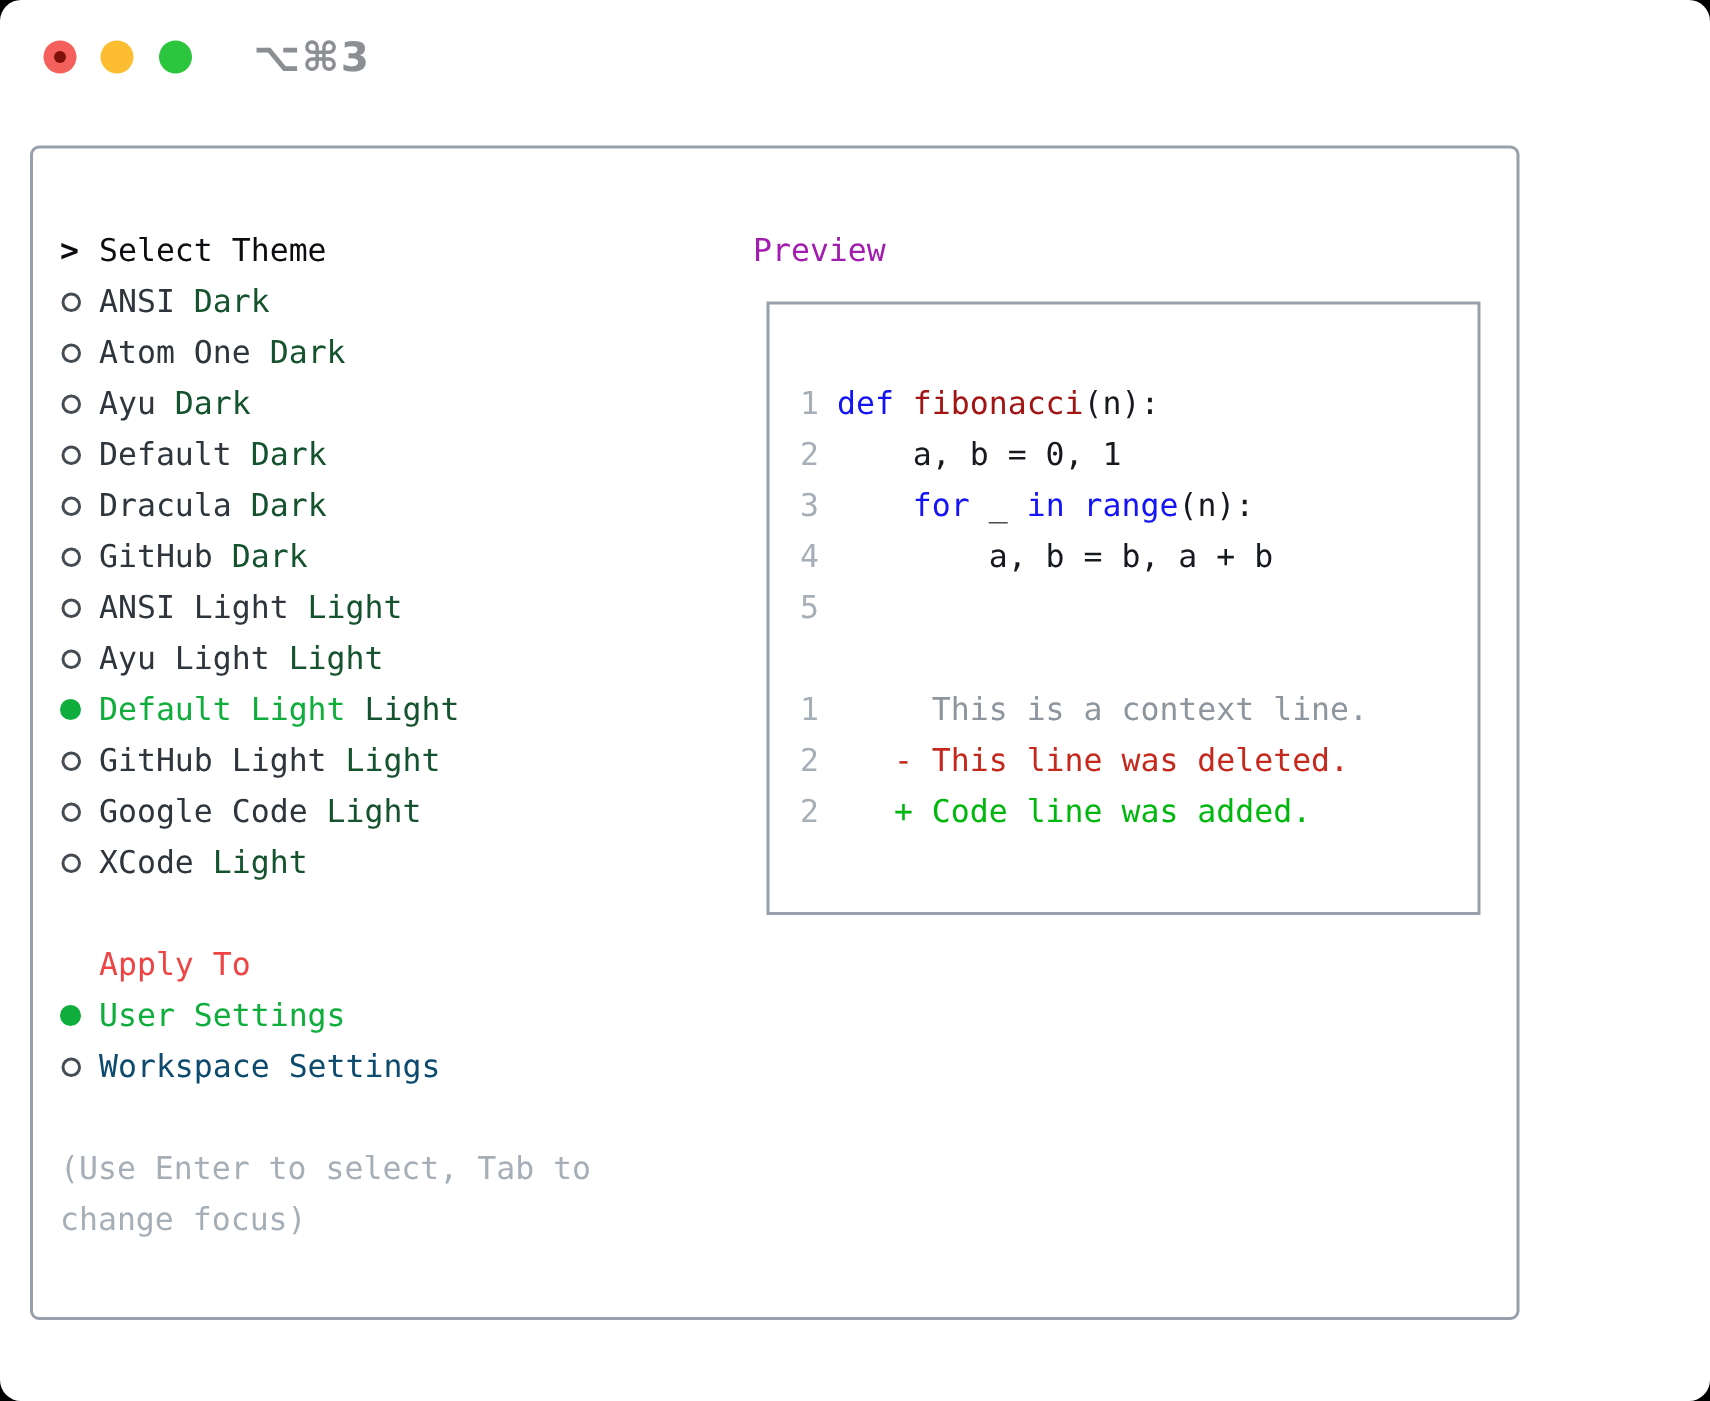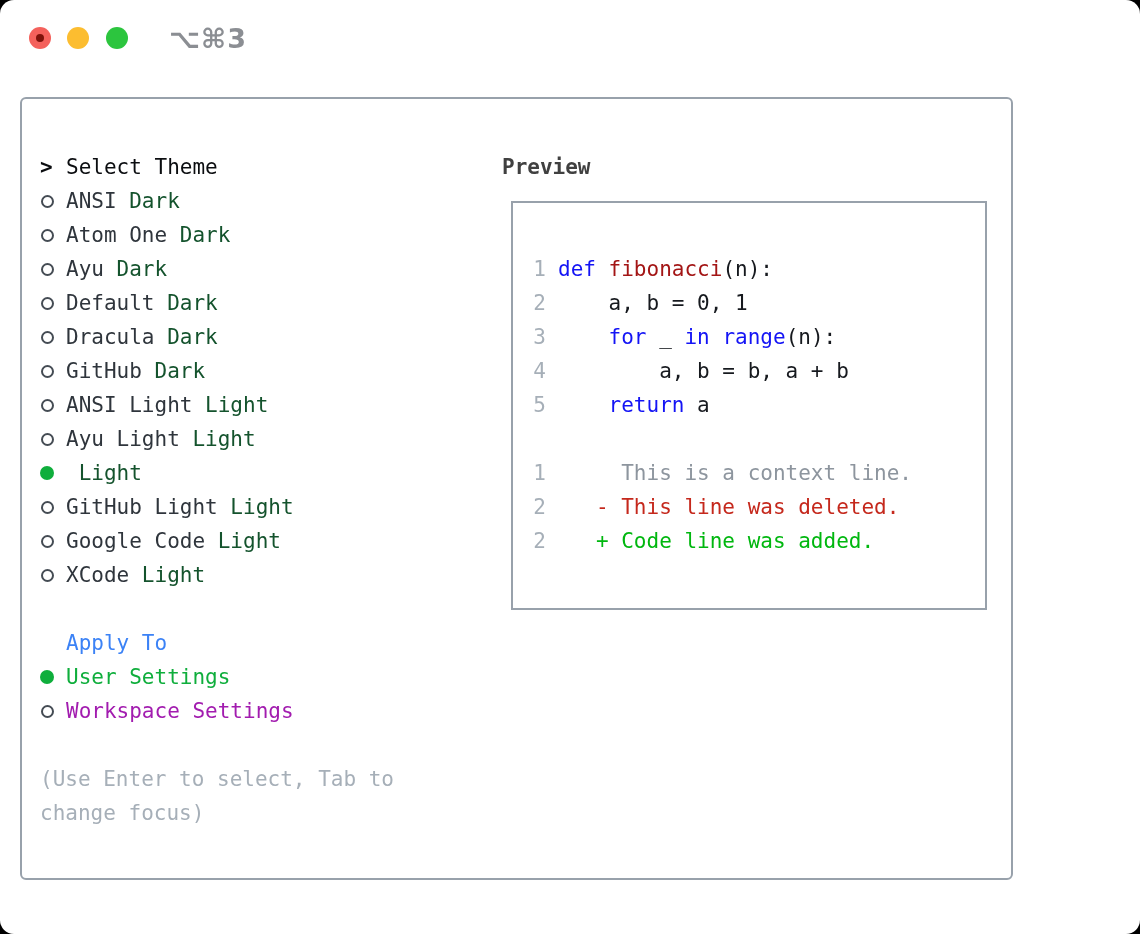--- a/index.html
+++ b/index.html
@@ -43,28 +43,28 @@
   .caret{font-weight:bold;color:#0b0d10;}
   .big-title{font-weight:normal;color:#0b0d10;}
   .radio{
     box-sizing:border-box;width:13px;height:13px;border-radius:50%;
     border:2px solid #454c54;margin-left:1px;flex:none;
   }
   .radio.on{width:14px;height:14px;border:none;background:#0fae3c;margin-left:0;}
   .theme-name{color:#2f353c;}
   .theme-name.sel{color:#0fae3c;}
   .theme-tag{color:#14532d;}
-  .apply-title{color:#3b82f6;}
-  .apply-label{color:#a21caf;}
+  .apply-title{color:#ef4444;}
+  .apply-label{color:#0c4a6e;}
   .apply-label.sel{color:#0fae3c;}
   .hint-line{color:#a6afb8;text-align:center;}
   
   .preview-title{
     position:absolute;left:480px;top:51px;height:34px;line-height:34px;
-    font-weight:bold;color:#404040;
+    font-weight:normal;color:#a21caf;
   }
   .preview-box{
     position:absolute;left:489px;top:102px;width:476px;height:409px;
     box-sizing:border-box;border:2px solid #98a1ab;background:#ffffff;
   }
   .preview-lines{position:absolute;left:0;top:49px;width:100%;}
   .pline{height:34px;display:flex;align-items:center;white-space:pre;}
   .lnum{display:inline-block;width:33px;text-align:right;color:#a6afb8;flex:none;}
   .code{margin-left:12px;white-space:pre;text-align:center;}
   .tk-kw{color:#1414f5;}
@@ -98,21 +98,21 @@
 
       <div id="theme-list">
           <div class="row"><span class="marker"><span class="radio"></span></span><span class="theme-name">ANSI</span><span class="theme-tag"> Dark</span></div>
           <div class="row"><span class="marker"><span class="radio"></span></span><span class="theme-name">Atom One</span><span class="theme-tag"> Dark</span></div>
           <div class="row"><span class="marker"><span class="radio"></span></span><span class="theme-name">Ayu</span><span class="theme-tag"> Dark</span></div>
           <div class="row"><span class="marker"><span class="radio"></span></span><span class="theme-name">Default</span><span class="theme-tag"> Dark</span></div>
           <div class="row"><span class="marker"><span class="radio"></span></span><span class="theme-name">Dracula</span><span class="theme-tag"> Dark</span></div>
           <div class="row"><span class="marker"><span class="radio"></span></span><span class="theme-name">GitHub</span><span class="theme-tag"> Dark</span></div>
           <div class="row"><span class="marker"><span class="radio"></span></span><span class="theme-name">ANSI Light</span><span class="theme-tag"> Light</span></div>
           <div class="row"><span class="marker"><span class="radio"></span></span><span class="theme-name">Ayu Light</span><span class="theme-tag"> Light</span></div>
-          <div class="row"><span class="marker"><span class="radio on"></span></span><span class="theme-tag"> Light</span></div>
+          <div class="row"><span class="marker"><span class="radio on"></span></span><span class="theme-name sel">Default Light</span><span class="theme-tag"> Light</span></div>
           <div class="row"><span class="marker"><span class="radio"></span></span><span class="theme-name">GitHub Light</span><span class="theme-tag"> Light</span></div>
           <div class="row"><span class="marker"><span class="radio"></span></span><span class="theme-name">Google Code</span><span class="theme-tag"> Light</span></div>
           <div class="row"><span class="marker"><span class="radio"></span></span><span class="theme-name">XCode</span><span class="theme-tag"> Light</span></div>
         </div>
 
       <div class="row"></div>
 
       <div class="row">
         <span class="marker"></span>
         <span class="apply-title">Apply To</span>
@@ -130,21 +130,21 @@
     </div>
 
     <div class="preview-title">Preview</div>
 
     <div class="preview-box">
       <div class="preview-lines" id="preview-lines">
           <div class="pline"><span class="lnum">1</span><span class="code"><span class="tk-kw">def </span><span class="tk-fn">fibonacci</span><span class="tk-pl">(n):</span></span></div>
           <div class="pline"><span class="lnum">2</span><span class="code"><span class="tk-pl">    a, b = 0, 1</span></span></div>
           <div class="pline"><span class="lnum">3</span><span class="code"><span class="tk-pl">    </span><span class="tk-kw">for</span><span class="tk-pl"> _ </span><span class="tk-kw">in</span><span class="tk-pl"> </span><span class="tk-kw">range</span><span class="tk-pl">(n):</span></span></div>
           <div class="pline"><span class="lnum">4</span><span class="code"><span class="tk-pl">        a, b = b, a + b</span></span></div>
-          <div class="pline"><span class="lnum">5</span><span class="code"><span class="tk-pl">    </span><span class="tk-kw">return</span><span class="tk-pl"> a</span></span></div>
+          <div class="pline"><span class="lnum">5</span></div>
           <div class="pline"><span class="lnum"></span><span class="code"></span></div>
           <div class="pline"><span class="lnum">1</span><span class="code"><span class="tk-ctx">     This is a context line.</span></span></div>
           <div class="pline"><span class="lnum">2</span><span class="code"><span class="tk-del">   - This line was deleted.</span></span></div>
           <div class="pline"><span class="lnum">2</span><span class="code"><span class="tk-add">   + Code line was added.</span></span></div>
         </div>
     </div>
 
   </div>
 </div>
 

